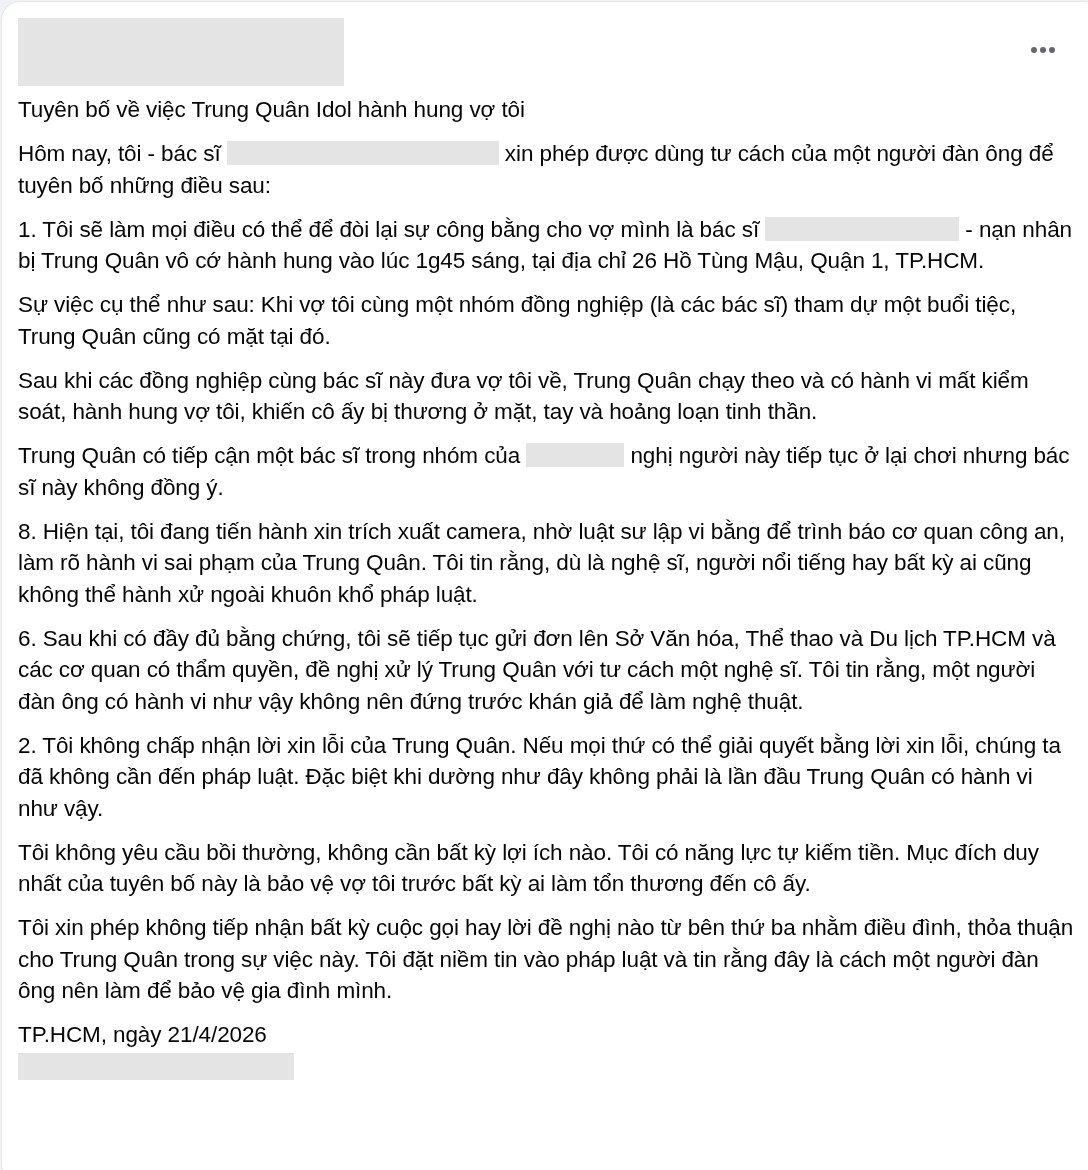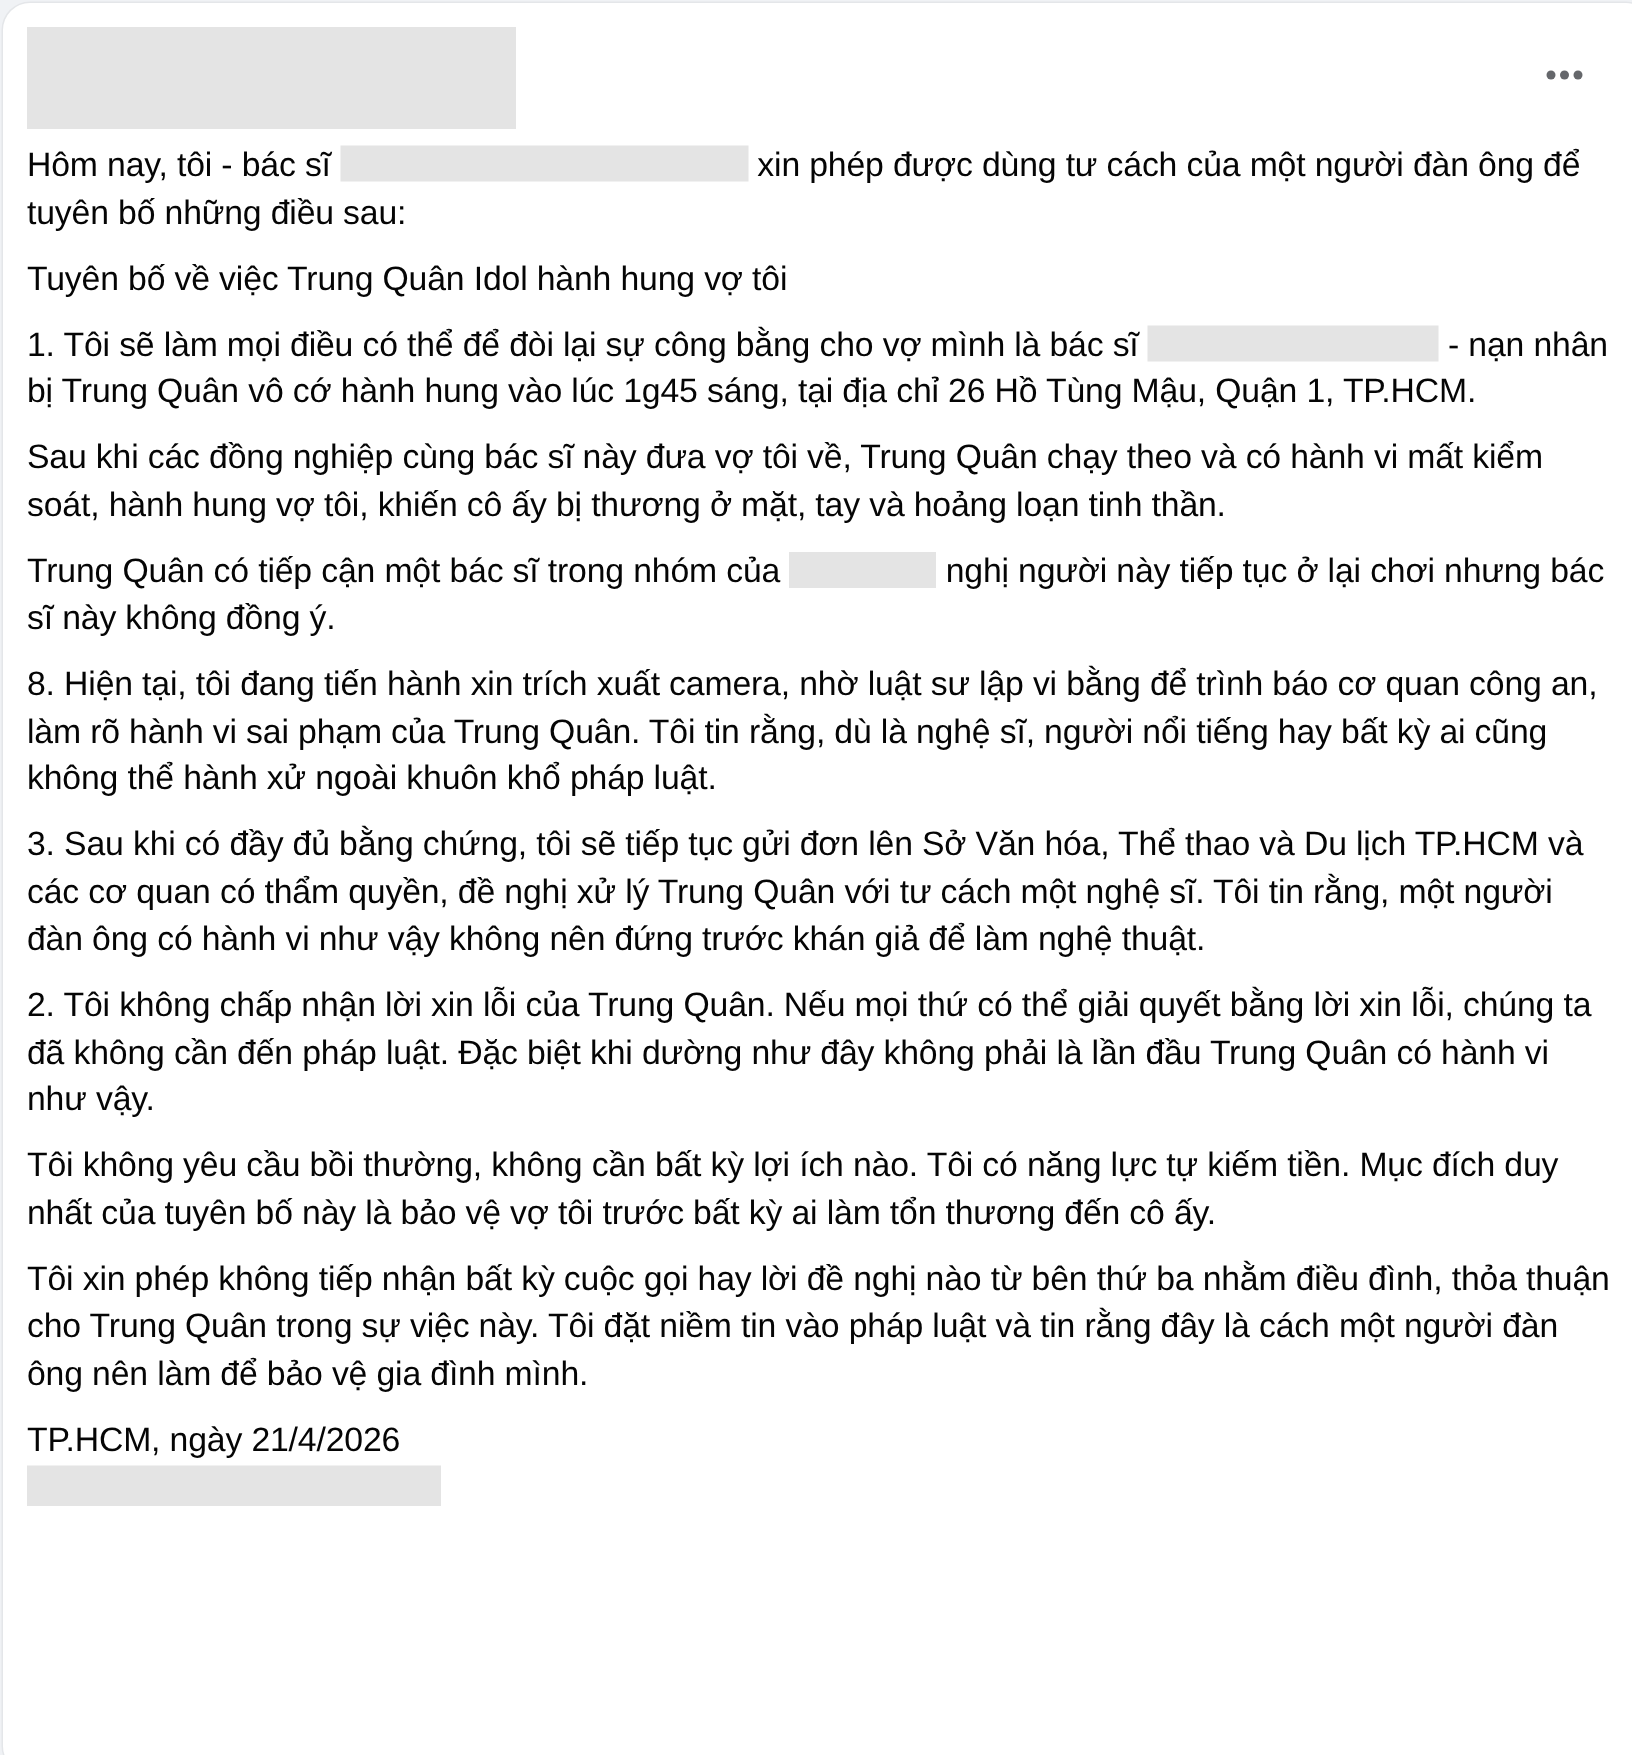--- a/index.html
+++ b/index.html
@@ -33,25 +33,26 @@
 <div class="card">
   <div class="redact header-redact"></div>
   <div class="more-btn">
     <span></span>
     <span></span>
     <span></span>
   </div>
 </div>
 
 <div class="content">
+  <p>Tuyên bố về việc Trung Quân Idol hành hung vợ tôi</p>
   <p><span>Hôm nay, tôi - bác sĩ </span><span class="inline-redact" style="width:272px"></span><span> xin phép được dùng tư cách của một người đàn ông để tuyên bố những điều sau:</span></p>
-  <p>Tuyên bố về việc Trung Quân Idol hành hung vợ tôi</p>
   <p><span>1. Tôi sẽ làm mọi điều có thể để đòi lại sự công bằng cho vợ mình là bác sĩ </span><span class="inline-redact" style="width:194px"></span><span> - nạn nhân bị Trung Quân vô cớ hành hung vào lúc 1g45 sáng, tại địa chỉ 26 Hồ Tùng Mậu, Quận 1, TP.HCM.</span></p>
+  <p>Sự việc cụ thể như sau: Khi vợ tôi cùng một nhóm đồng nghiệp (là các bác sĩ) tham dự một buổi tiệc, Trung Quân cũng có mặt tại đó.</p>
   <p>Sau khi các đồng nghiệp cùng bác sĩ này đưa vợ tôi về, Trung Quân chạy theo và có hành vi mất kiểm soát, hành hung vợ tôi, khiến cô ấy bị thương ở mặt, tay và hoảng loạn tinh thần.</p>
   <p><span>Trung Quân có tiếp cận một bác sĩ trong nhóm của </span><span class="inline-redact" style="width:98px"></span><span> nghị người này tiếp tục ở lại chơi nhưng bác sĩ này không đồng ý.</span></p>
   <p>8. Hiện tại, tôi đang tiến hành xin trích xuất camera, nhờ luật sư lập vi bằng để trình báo cơ quan công an, làm rõ hành vi sai phạm của Trung Quân. Tôi tin rằng, dù là nghệ sĩ, người nổi tiếng hay bất kỳ ai cũng không thể hành xử ngoài khuôn khổ pháp luật.</p>
-  <p>3. Sau khi có đầy đủ bằng chứng, tôi sẽ tiếp tục gửi đơn lên Sở Văn hóa, Thể thao và Du lịch TP.HCM và các cơ quan có thẩm quyền, đề nghị xử lý Trung Quân với tư cách một nghệ sĩ. Tôi tin rằng, một người đàn ông có hành vi như vậy không nên đứng trước khán giả để làm nghệ thuật.</p>
+  <p>6. Sau khi có đầy đủ bằng chứng, tôi sẽ tiếp tục gửi đơn lên Sở Văn hóa, Thể thao và Du lịch TP.HCM và các cơ quan có thẩm quyền, đề nghị xử lý Trung Quân với tư cách một nghệ sĩ. Tôi tin rằng, một người đàn ông có hành vi như vậy không nên đứng trước khán giả để làm nghệ thuật.</p>
   <p>2. Tôi không chấp nhận lời xin lỗi của Trung Quân. Nếu mọi thứ có thể giải quyết bằng lời xin lỗi, chúng ta đã không cần đến pháp luật. Đặc biệt khi dường như đây không phải là lần đầu Trung Quân có hành vi như vậy.</p>
   <p>Tôi không yêu cầu bồi thường, không cần bất kỳ lợi ích nào. Tôi có năng lực tự kiếm tiền. Mục đích duy nhất của tuyên bố này là bảo vệ vợ tôi trước bất kỳ ai làm tổn thương đến cô ấy.</p>
   <p>Tôi xin phép không tiếp nhận bất kỳ cuộc gọi hay lời đề nghị nào từ bên thứ ba nhằm điều đình, thỏa thuận cho Trung Quân trong sự việc này. Tôi đặt niềm tin vào pháp luật và tin rằng đây là cách một người đàn ông nên làm để bảo vệ gia đình mình.</p>
   <p style="margin-bottom:0">TP.HCM, ngày 21/4/2026</p>
   <span class="footer-redact"></span>
 </div>
 
 </body></html>

